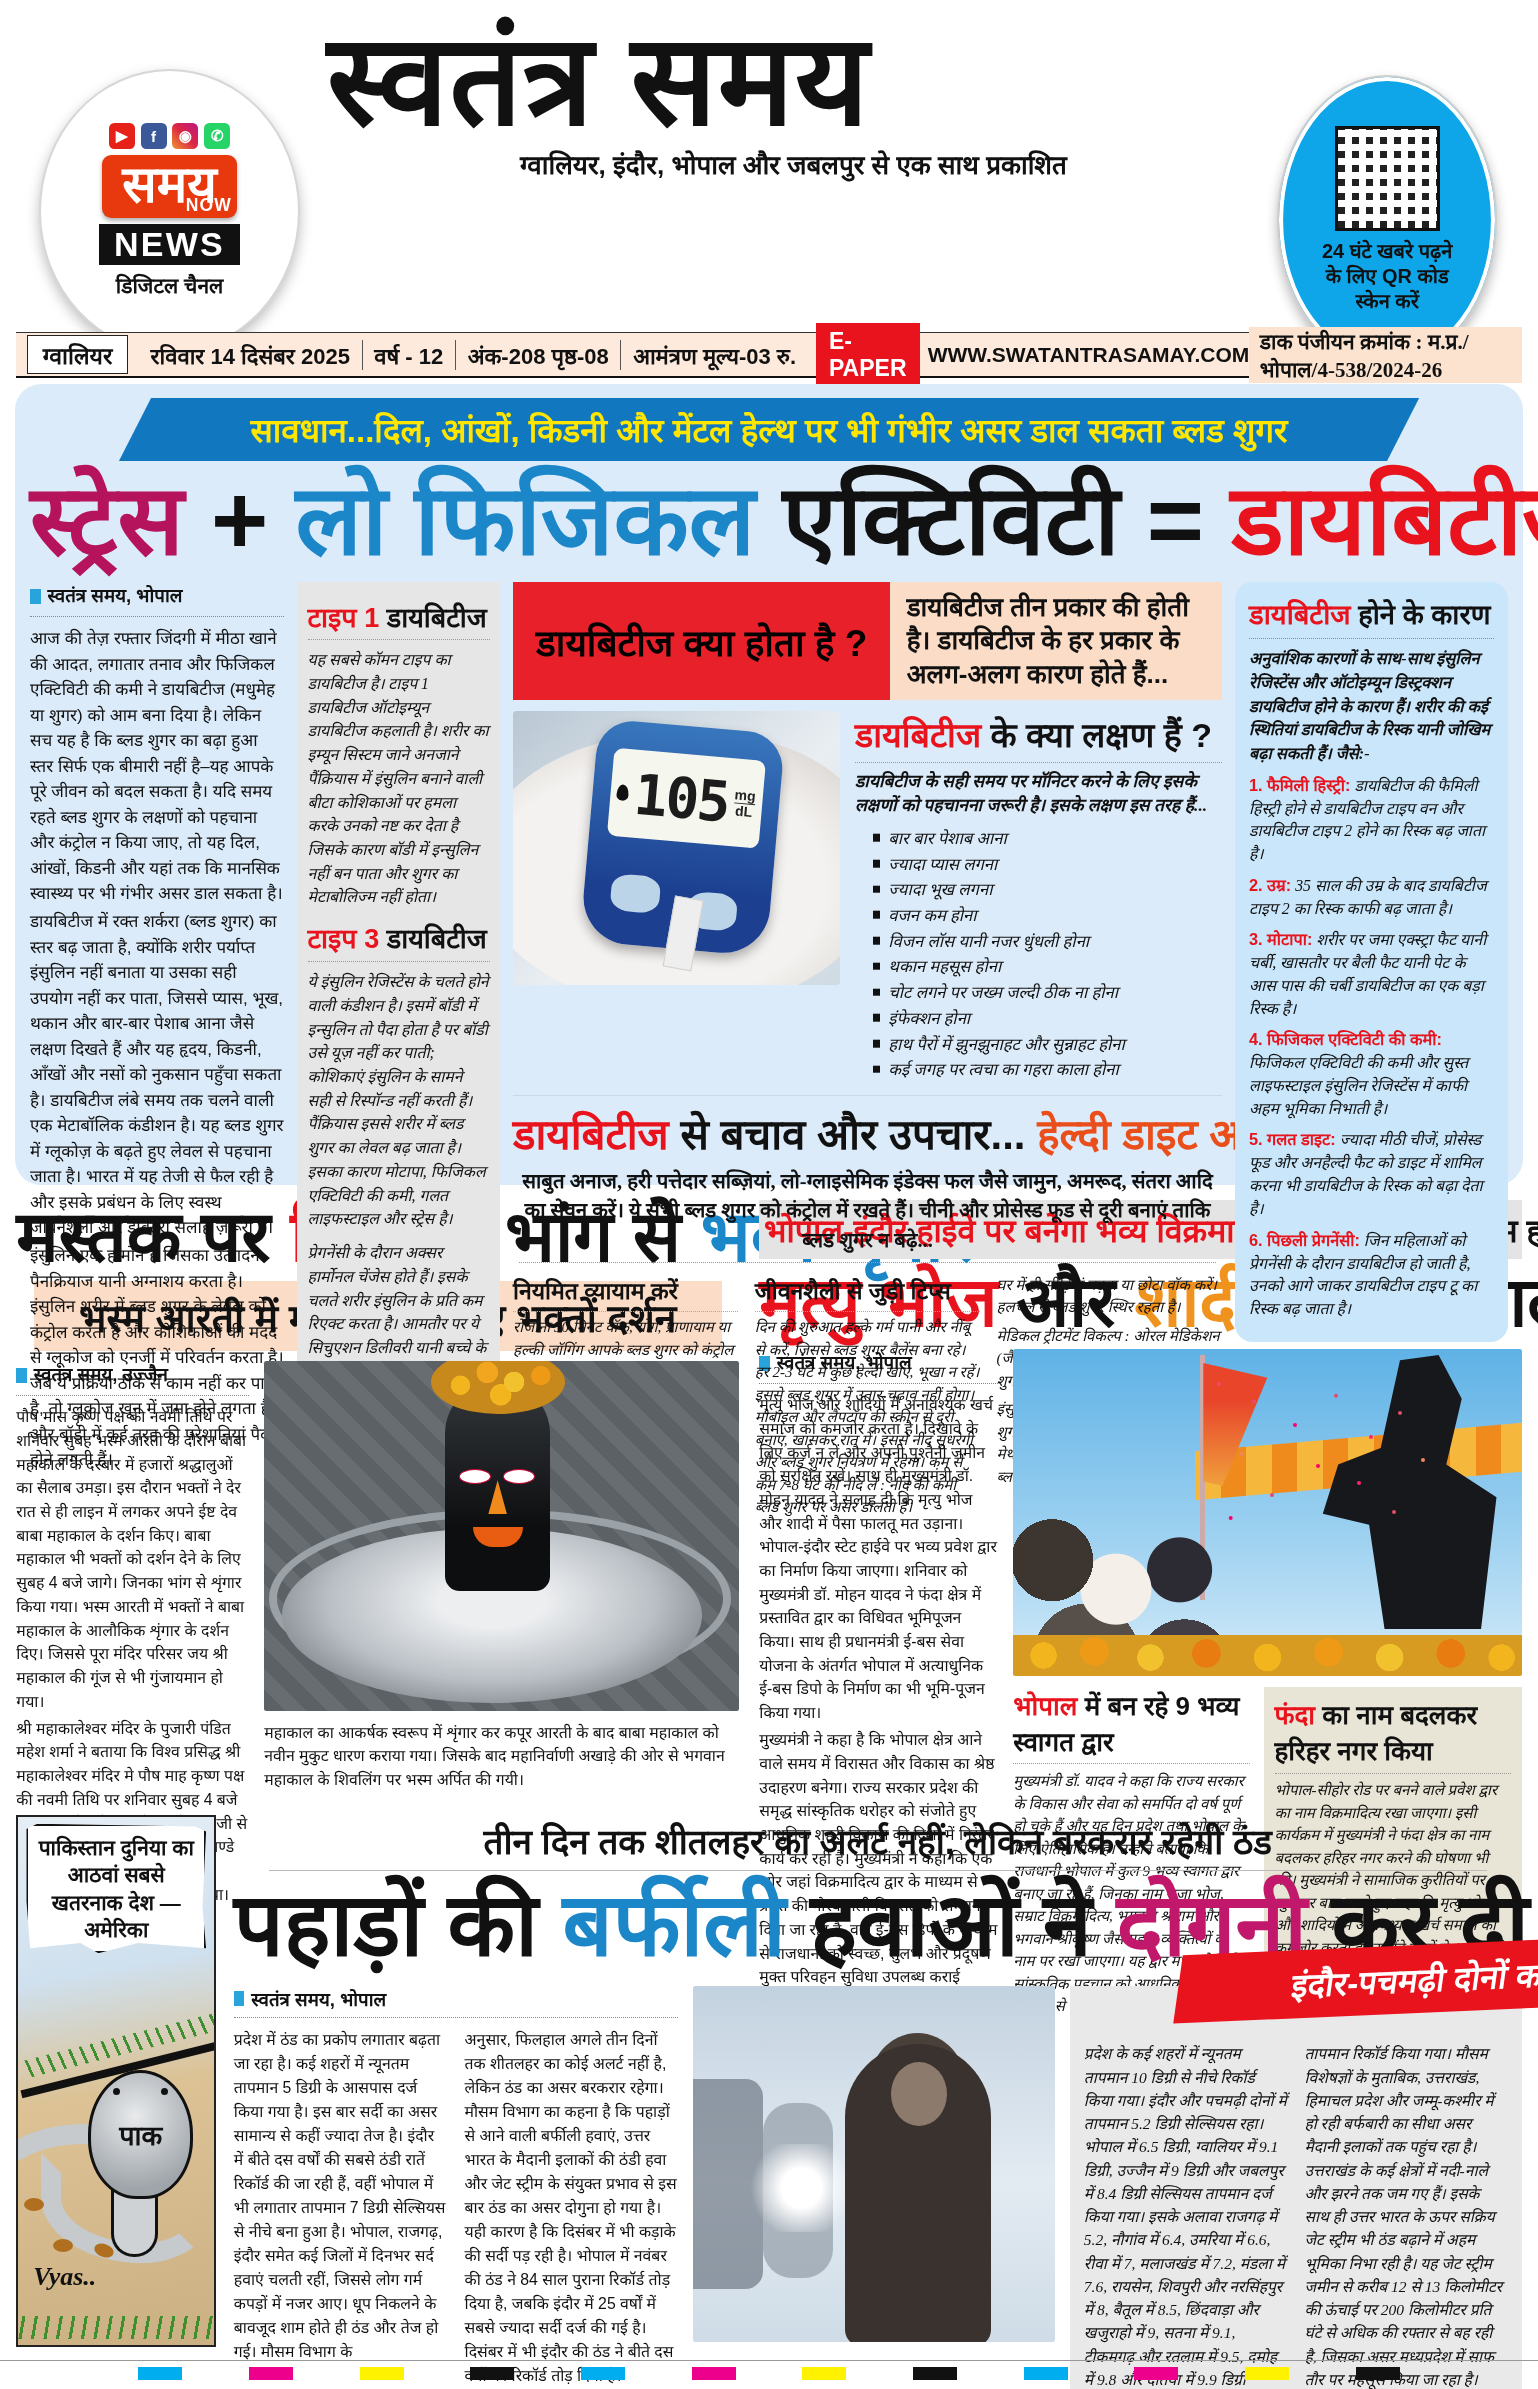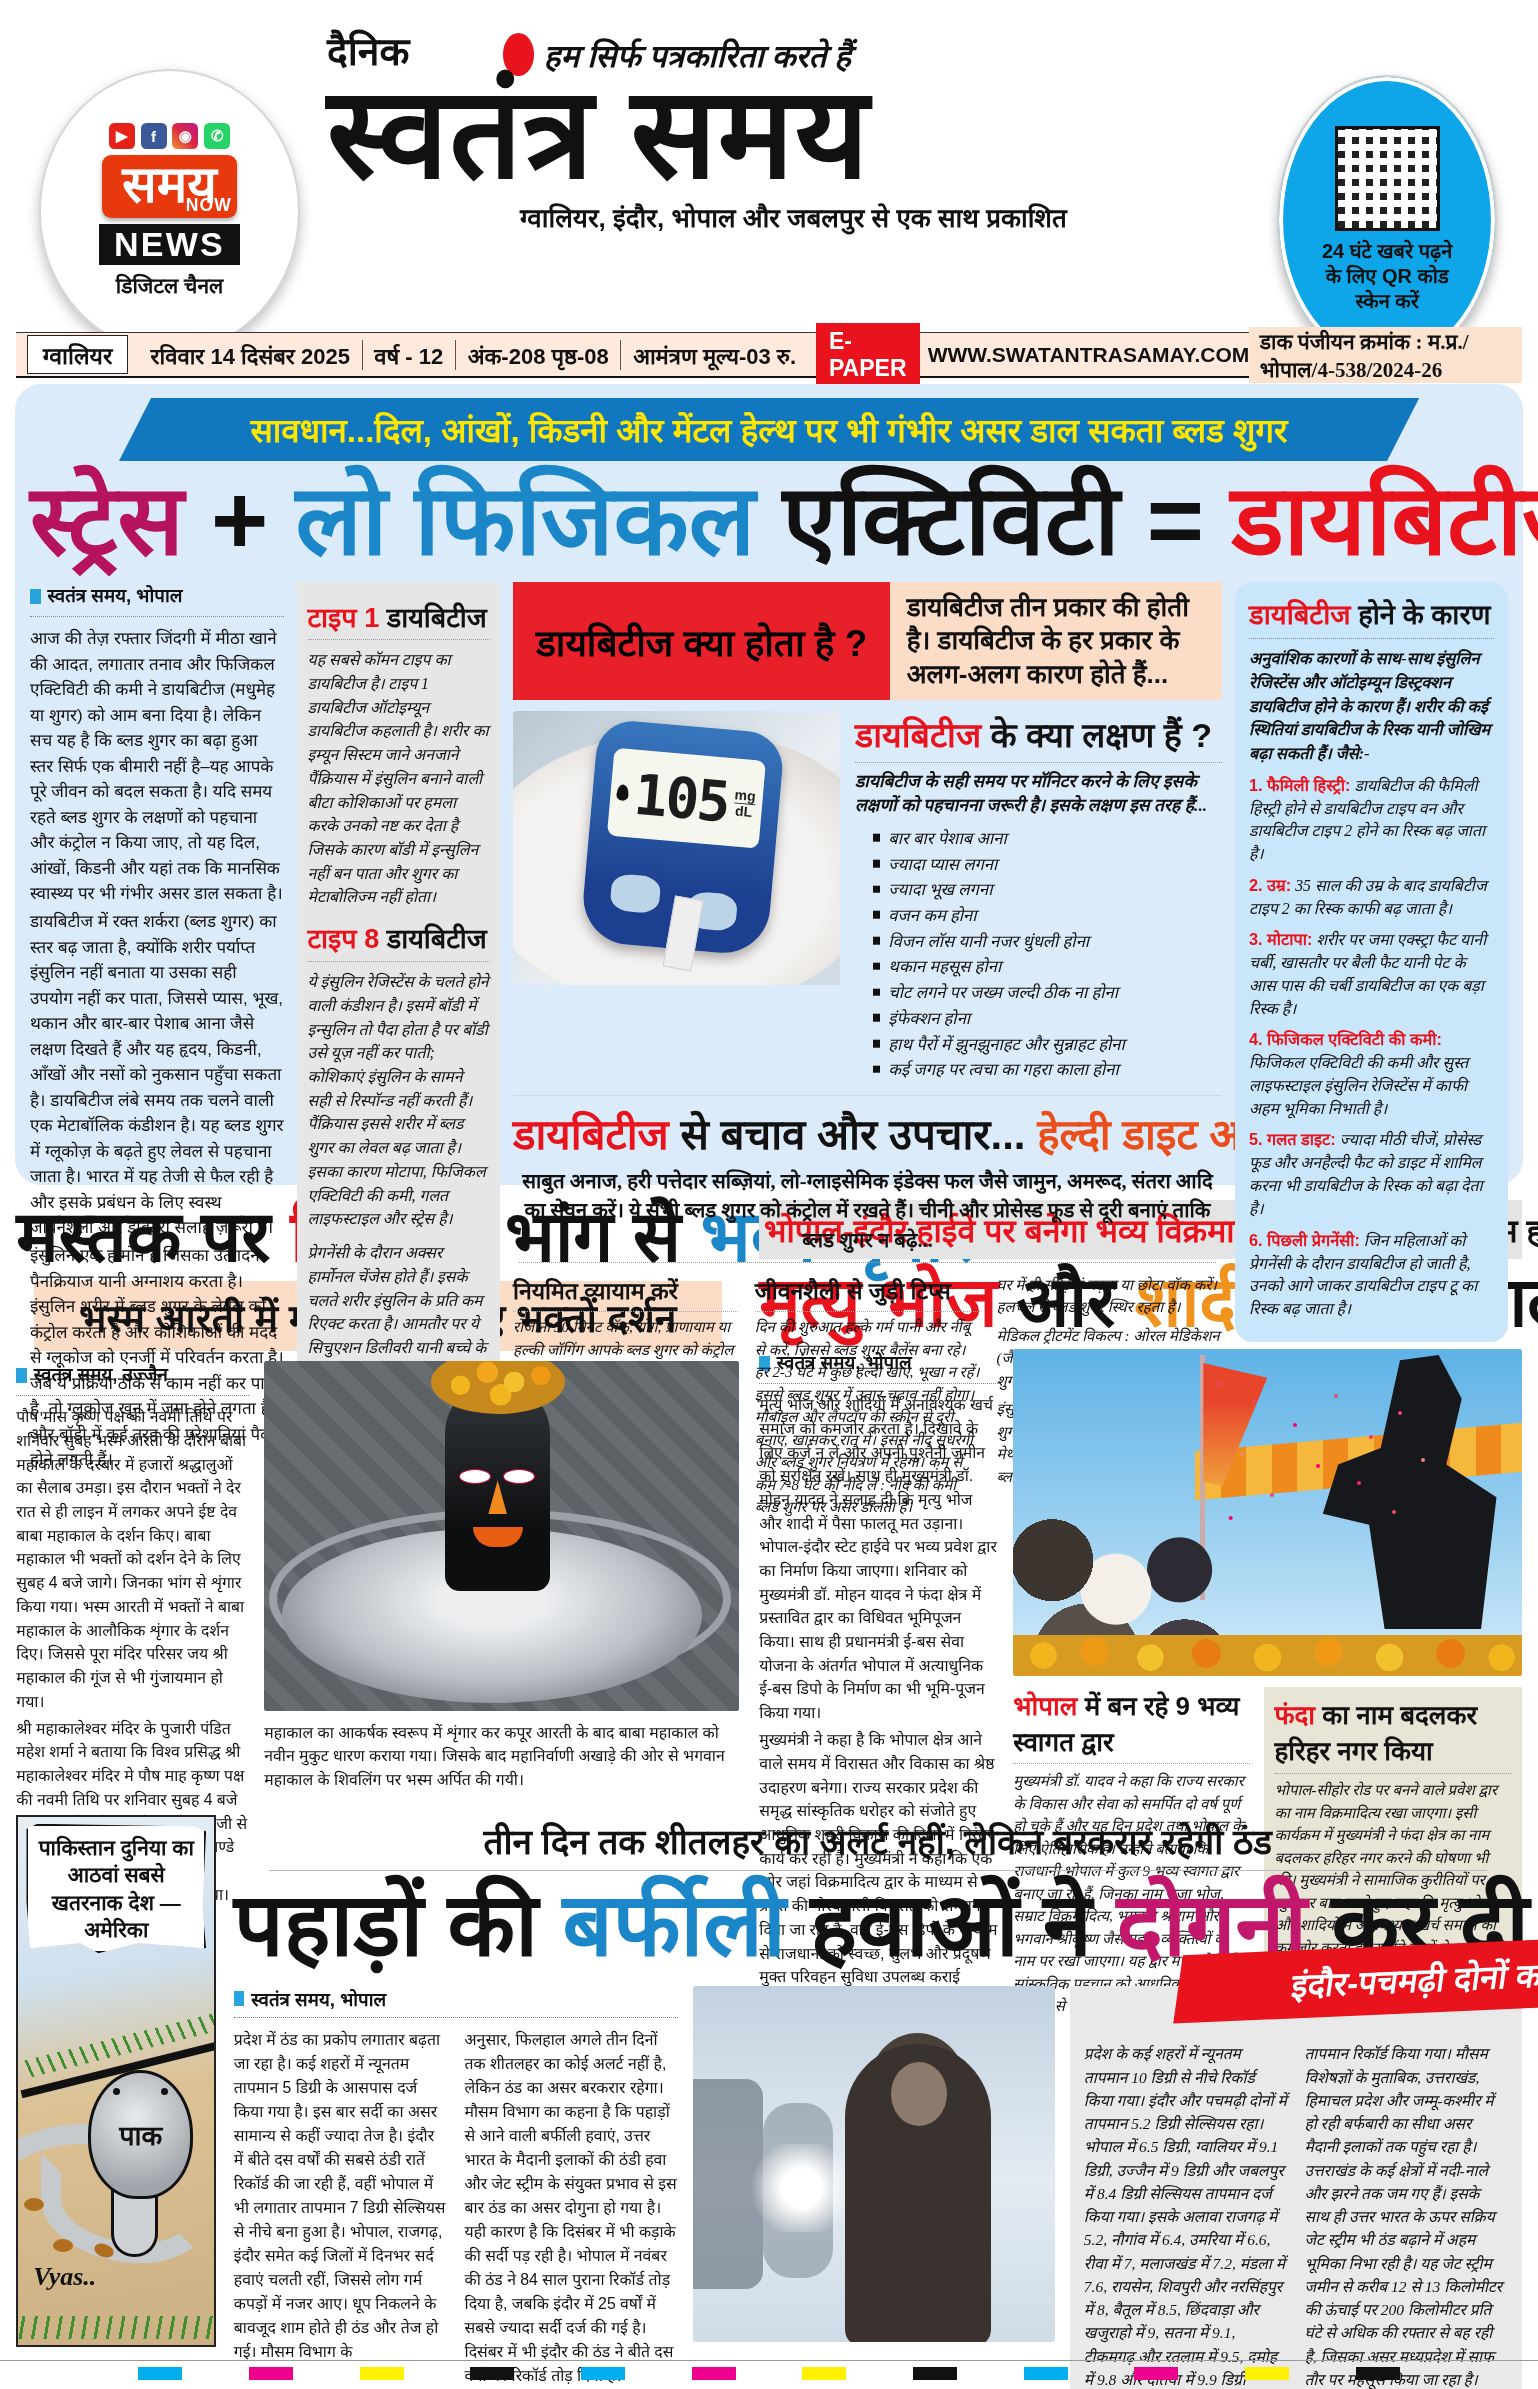--- a/index.html
+++ b/index.html
@@ -217,27 +217,20 @@
       </div>
       <div class="logo-red">
         <span>समय</span>
         <span class="logo-now">NOW</span>
       </div>
       <div class="logo-news">NEWS</div>
       <div class="logo-digital">डिजिटल चैनल</div>
     </div>
 
     <div class="masthead-mid">
-      <div class="mm-top">
-        <span class="daily">दैनिक</span>
-        <span class="tagline-row">
-          <span class="red-dot"></span>
-          <span class="tagline">हम सिर्फ पत्रकारिता करते हैं</span>
-        </span>
-      </div>
       <div class="big-title">स्वतंत्र समय</div>
       <div class="subtitle">ग्वालियर, इंदौर, भोपाल और जबलपुर से एक साथ प्रकाशित</div>
     </div>
 
     <div class="qr-oval">
       <div class="qr-box"></div>
       <div class="qr-caption">24 घंटे खबरे पढ़ने के लिए QR कोड स्केन करें</div>
     </div>
 
     <div class="dateline">
@@ -276,21 +269,21 @@
         <p>इंसुलिन एक हार्मोन है जिसका उत्पादन पैनक्रियाज यानी अग्नाशय करता है। इंसुलिन शरीर में ब्लड शुगर के लेवल को कंट्रोल करता है और कोशिकाओं की मदद से ग्लूकोज को एनर्जी में परिवर्तन करता है। जब ये प्रक्रिया ठीक से काम नहीं कर पाती है, तो ग्लूकोज खून में जमा होने लगता है और बॉडी में कई तरह की परेशानियां पैदा होने लगती हैं।</p>
       </div>
 
       <div class="gray-col">
         <div class="type-h">
           <span class="c-red">टाइप 1</span>
           <span>डायबिटीज</span>
         </div>
         <p>यह सबसे कॉमन टाइप का डायबिटीज है। टाइप 1 डायबिटीज ऑटोइम्यून डायबिटीज कहलाती है। शरीर का इम्यून सिस्टम जाने अनजाने पैंक्रियास में इंसुलिन बनाने वाली बीटा कोशिकाओं पर हमला करके उनको नष्ट कर देता है जिसके कारण बॉडी में इन्सुलिन नहीं बन पाता और शुगर का मेटाबोलिज्म नहीं होता।</p>
         <div class="type-h">
-          <span class="c-red">टाइप 8</span>
+          <span class="c-red">टाइप 3</span>
           <span>डायबिटीज</span>
         </div>
         <p>ये इंसुलिन रेजिस्टेंस के चलते होने वाली कंडीशन है। इसमें बॉडी में इन्सुलिन तो पैदा होता है पर बॉडी उसे यूज़ नहीं कर पाती; कोशिकाएं इंसुलिन के सामने सही से रिस्पॉन्ड नहीं करती हैं। पैंक्रियास इससे शरीर में ब्लड शुगर का लेवल बढ़ जाता है। इसका कारण मोटापा, फिजिकल एक्टिविटी की कमी, गलत लाइफस्टाइल और स्ट्रेस है।</p>
         <p>प्रेगनेंसी के दौरान अक्सर हार्मोनल चेंजेस होते हैं। इसके चलते शरीर इंसुलिन के प्रति कम रिएक्ट करता है। आमतौर पर ये सिचुएशन डिलीवरी यानी बच्चे के जन्म के बाद सही हो जाती है, लेकिन इसके चलते आगे जाकर डायबिटीज टाइप 2 होने के रिस्क बढ़ जाते हैं।</p>
       </div>
 
       <div class="center-col">
         <div class="row-what">
           <div class="what-box">डायबिटीज क्या होता है ?</div>
           <div class="three-box">डायबिटीज तीन प्रकार की होती है। डायबिटीज के हर प्रकार के अलग-अलग कारण होते हैं...</div>

